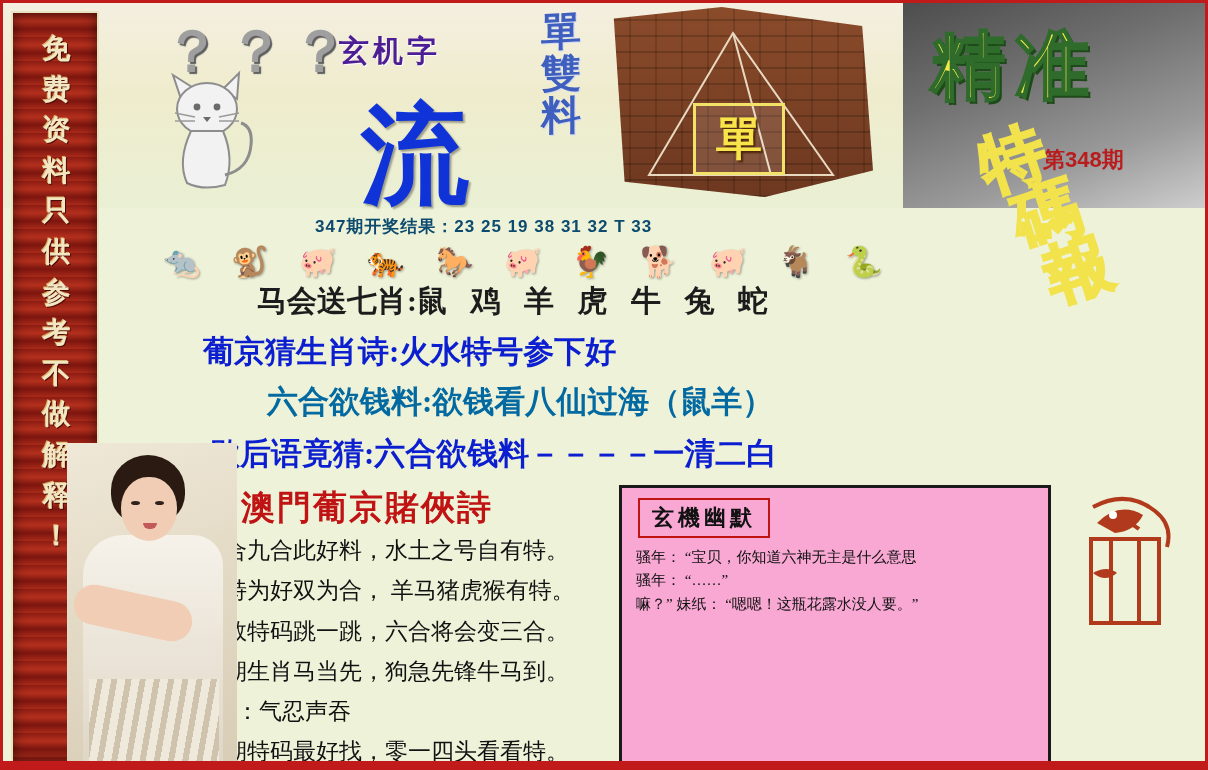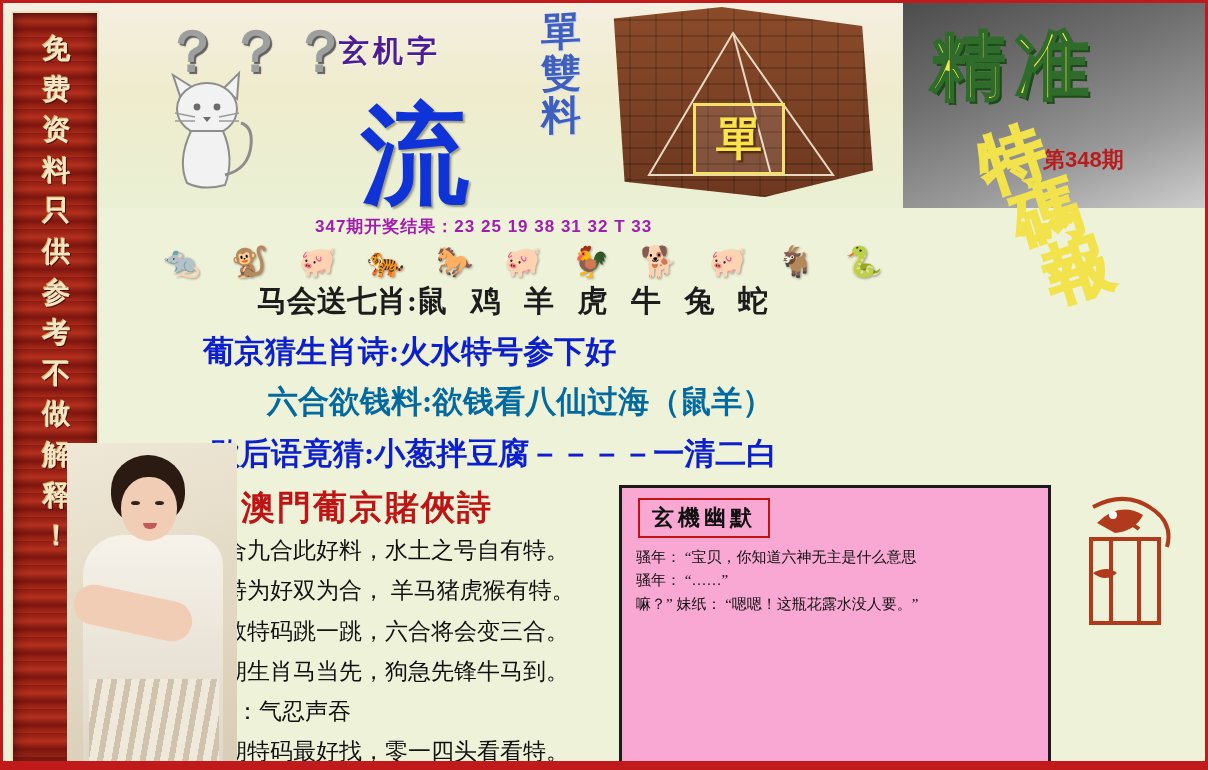--- a/index.html
+++ b/index.html
@@ -126,21 +126,21 @@
     color:transparent;
     -webkit-text-stroke:2.5px #f2e24b;
     line-height:.95;
     text-align:center;
   }
   .tmb span.c2{margin-left:30px;}
   .tmb span.c3{margin-left:56px;}
   
   .result{
     position:absolute;left:312px;top:212px;
-    font-size:17px;font-weight:bold;color:#a21caf;
+    font-size:17px;font-weight:bold;color:#0c4a6e;
     letter-spacing:1px;
   }
   
   .zodiac-strip{
     position:absolute;left:160px;top:228px;width:720px;height:46px;
     display:flex;align-items:flex-end;justify-content:space-between;
   }
   .zodiac-strip .z{
     font-size:30px;line-height:1;
     filter:drop-shadow(1px 1px 1px rgba(0,0,0,.35));
@@ -331,21 +331,21 @@
   <div class="line l2">
     <span>葡京猜生肖诗:</span><span>火水特号参下好</span>
   </div>
   <div class="line l1">
     <span class="lead">马会送七肖:</span><span class="val">鼠 鸡 羊 虎 牛 兔 蛇</span>
   </div>
   <div class="line l3">
     <span>六合欲钱料:</span><span>欲钱看八仙过海（鼠羊）</span>
   </div>
   <div class="line l4">
-    <span>歇后语竟猜:</span><span>小葱拌豆腐－－－－一清二白</span>
+    <span>歇后语竟猜:</span><span>六合欲钱料－－－－一清二白</span>
   </div>
 
   <div class="poem-title">澳門葡京賭俠詩</div>
   <div class="poem">
     <div>一合九合此好料，水土之号自有特。</div>
     <div>小特为好双为合，  羊马猪虎猴有特。</div>
     <div>双数特码跳一跳，六合将会变三合。</div>
     <div>今期生肖马当先，狗急先锋牛马到。</div>
     <div class="indent">送：气忍声吞</div>
     <div>今期特码最好找，零一四头看看特。</div>

